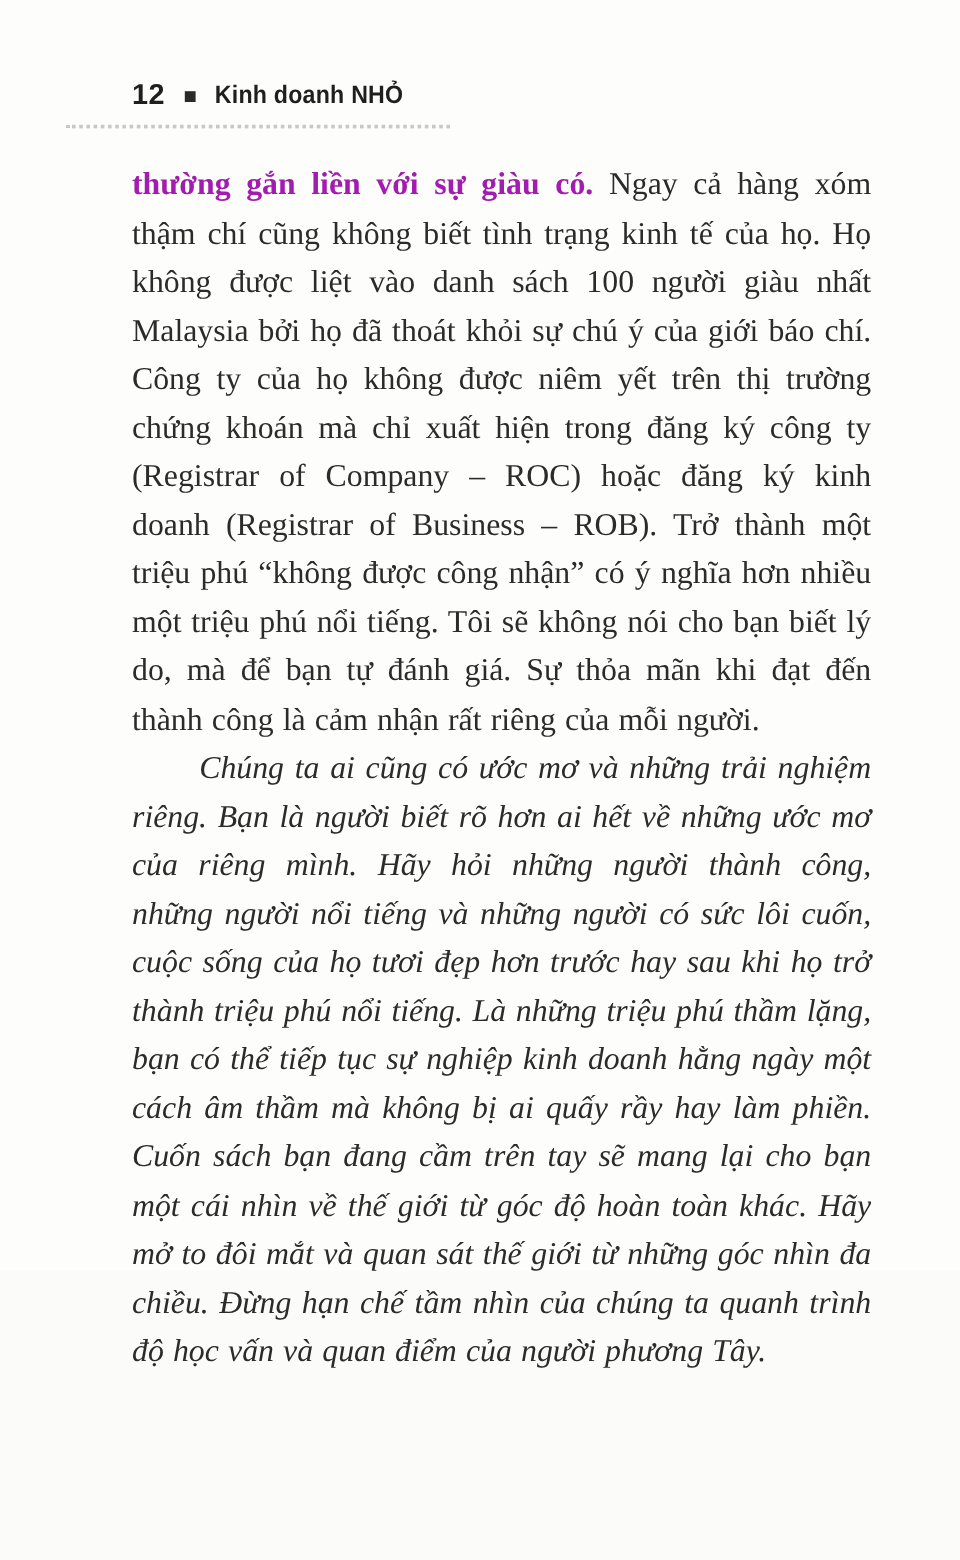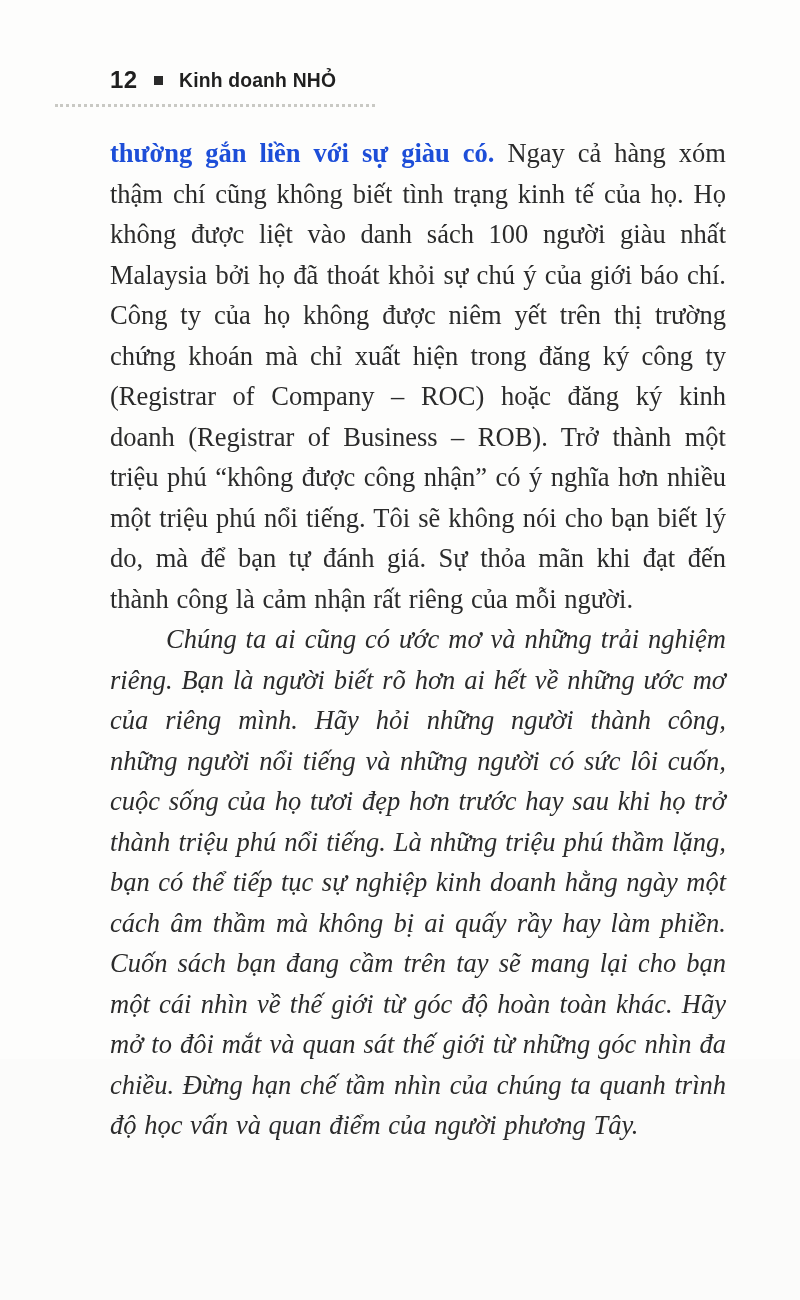--- a/index.html
+++ b/index.html
@@ -69,21 +69,21 @@
     color: #2b2b2b;
     word-spacing: 1px;
   }
 
   .body-text p {
     margin: 0;
   }
 
   .lead-bold {
     font-weight: 700;
-    color: #1d4ed8;
+    color: #a21caf;
   }
 
   .para-2 {
     text-indent: 56px;
     margin-top: 1px;
     font-style: italic;
   }
 </style>
 </head>
 <body>

